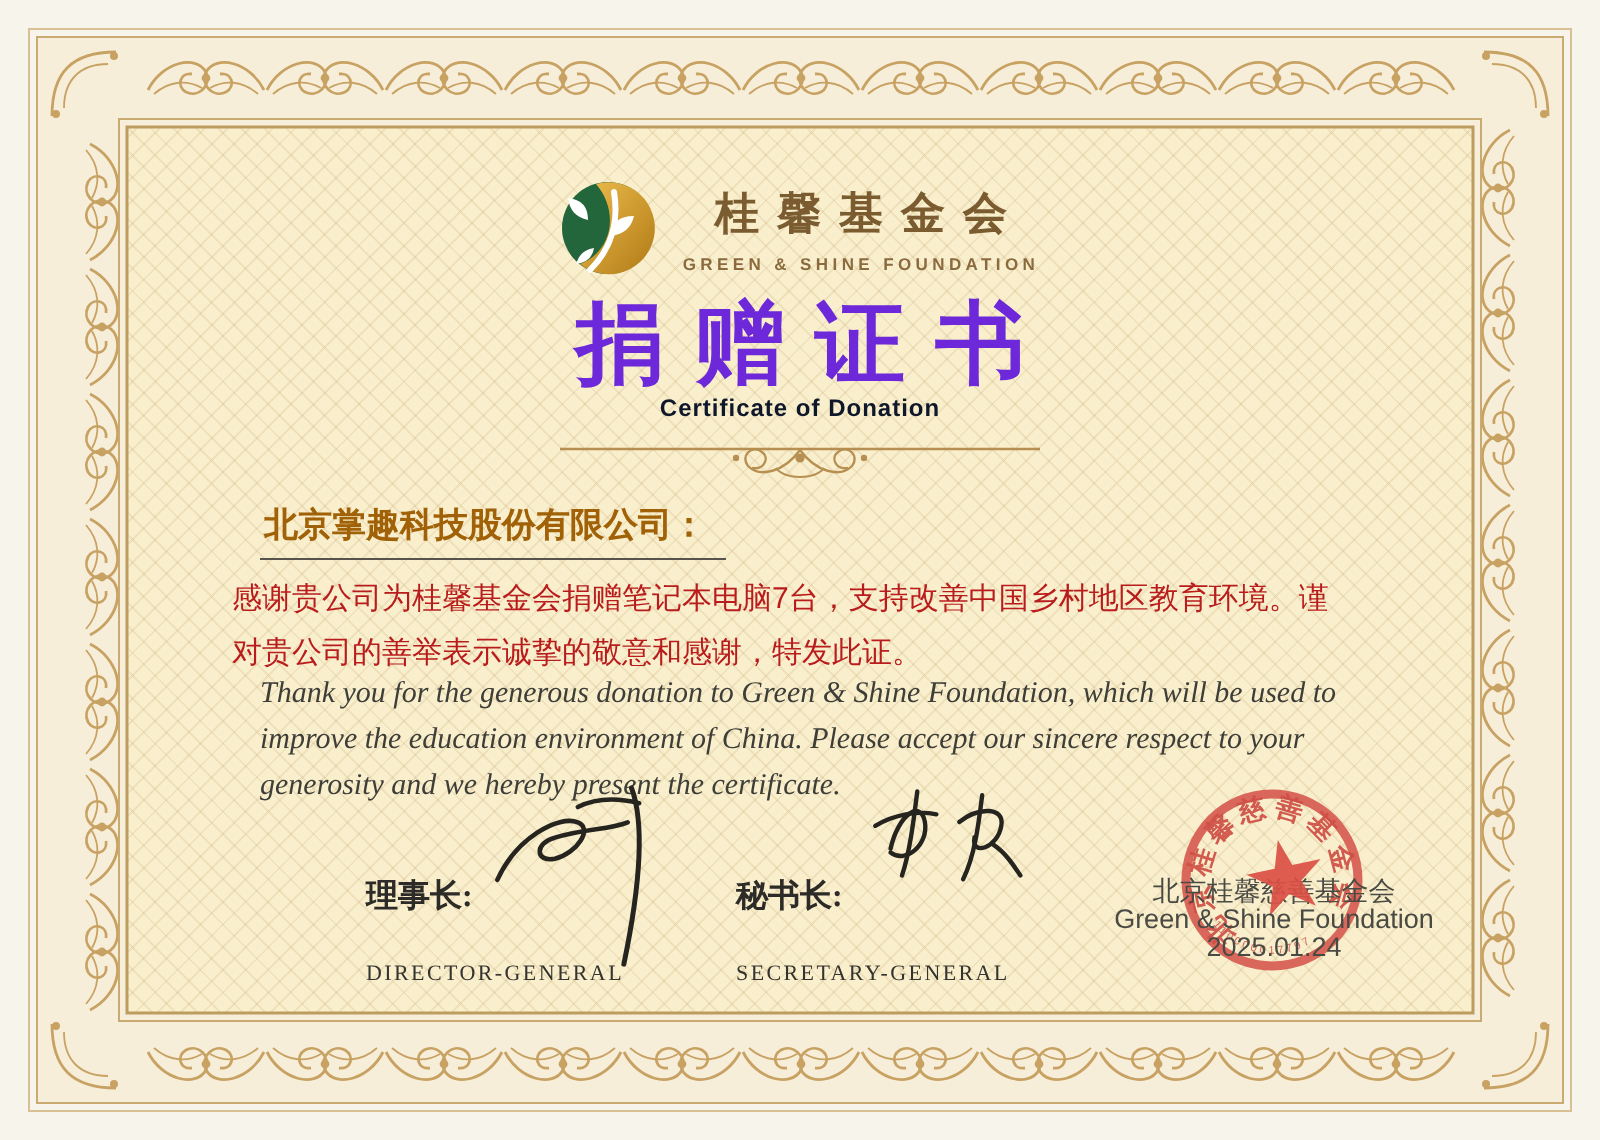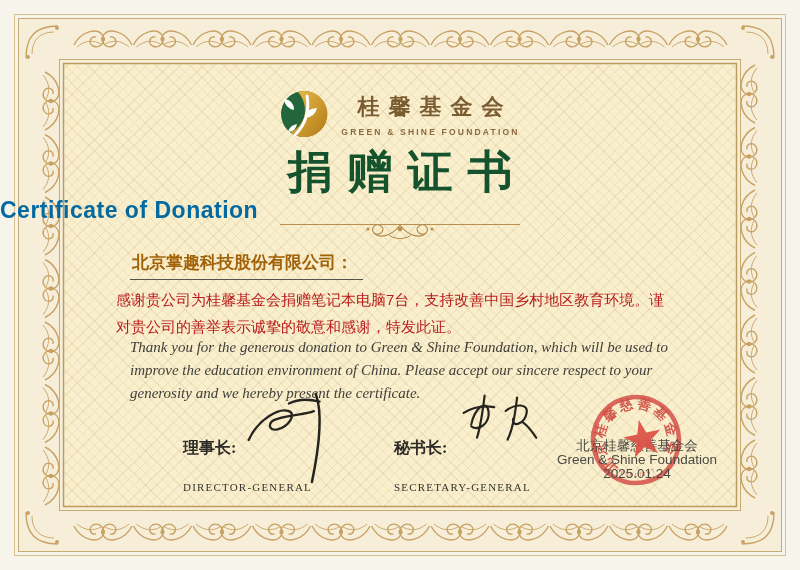--- a/index.html
+++ b/index.html
@@ -10,32 +10,32 @@
       repeating-linear-gradient(45deg, rgba(186,152,92,.16) 0 1px, transparent 1px 8px),
       repeating-linear-gradient(-45deg, rgba(186,152,92,.16) 0 1px, transparent 1px 8px),
       #f9efcd;}
   .frame{position:absolute;left:0;top:0;z-index:3;pointer-events:none;}
   .content{position:absolute;left:0;top:0;width:800px;height:570px;z-index:5;text-decoration:underline;}
   .logo-row{position:absolute;top:90px;left:0;right:0;display:flex;justify-content:center;align-items:center;gap:13px;}
   .logo-text{display:flex;flex-direction:column;align-items:center;}
   .org-cn{font-family:"Liberation Serif",serif;font-weight:bold;font-size:22px;letter-spacing:9px;color:#7b5c31;text-indent:9px;}
   .org-en{font-size:8.5px;letter-spacing:2.2px;color:#8a6a3e;margin-top:5px;font-weight:bold;}
   .title{position:absolute;top:142px;left:0;right:0;text-align:center;font-size:45px;font-weight:bold;
-    color:#14532d;letter-spacing:15px;text-indent:15px;}
-  .subtitle{position:absolute;top:197px;left:0;right:0;font-size:23px;font-weight:bold;
-    color:#0369a1;letter-spacing:.5px;}
+    color:#6d28d9;letter-spacing:15px;text-indent:15px;}
+  .subtitle{position:absolute;top:197px;left:0;right:0;text-align:center;font-size:12px;font-weight:bold;
+    color:#0f172a;letter-spacing:.5px;}
   .divider{position:absolute;top:217px;left:0;right:0;display:flex;justify-content:center;}
   .recipient{position:absolute;left:130px;top:251px;font-size:17px;font-weight:bold;color:#a16207;
     padding:0 10px 5px 2px;border-bottom:1.5px solid #56544c;}
   .body-cn{position:absolute;left:116px;top:287px;width:552px;font-size:15px;color:#b91c1c;line-height:1.78;}
   .body-en{position:absolute;left:130px;top:336px;width:575px;font-family:"Liberation Serif",serif;
     font-style:italic;font-size:15px;color:#3e3e39;line-height:1.52;}
   .sig{position:absolute;top:404px;width:230px;}
   .sig.director{left:183px;}
-  .sig.secretary{left:394px;}
+  .sig.secretary{left:368px;}
   .sig-label{font-family:"Liberation Serif",serif;font-weight:bold;font-size:16px;color:#2c2b27;margin-top:34px;}
   .sig-sub{font-family:"Liberation Serif",serif;font-size:11px;letter-spacing:1.2px;color:#34332f;margin-top:22px;}
   .sig-script{position:absolute;left:58px;top:-16px;}
   .seal{position:absolute;left:546px;top:360px;z-index:12;}
 </style>
 </head>
 <body>
 
 <div class="page">
 

